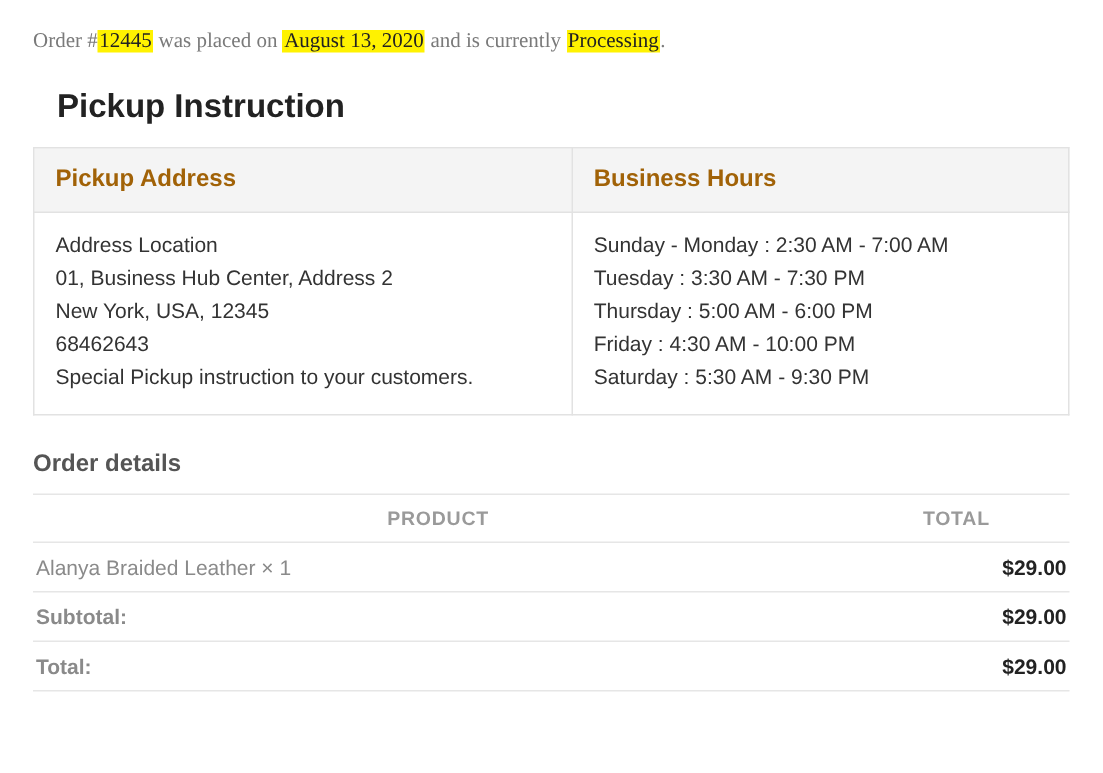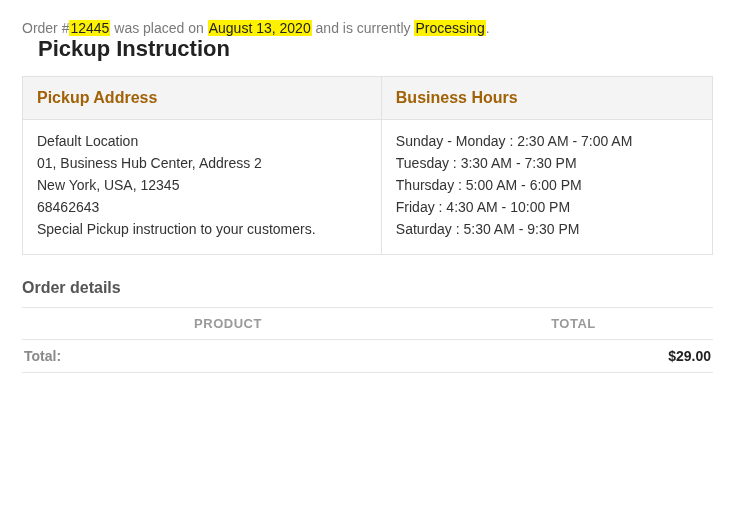--- a/index.html
+++ b/index.html
@@ -8,20 +8,22 @@
     padding: 20px 22px;
     font-family: "Segoe UI", "Helvetica Neue", Arial, sans-serif;
     font-size: 14px;
     color: #222;
     background: #fff;
     width: 735px;
   }
   .status-line {
     color: #7a7a7a;
     font-size: 14px;
+    margin-bottom: 22px;
+    font-family: Liberation Serif, serif;
   }
   .hl {
     background: #fff200;
     color: #222;
     padding: 0 1px;
   }
   h2.pickup-heading {
     font-size: 22px;
     font-weight: 700;
     color: #222;
@@ -106,21 +108,21 @@
 <table class="pickup">
   <thead>
     <tr>
       <th style="width:52%;">Pickup Address</th>
       <th>Business Hours</th>
     </tr>
   </thead>
   <tbody>
     <tr>
       <td id="addr-cell">
-          <div class="line">Default Location</div>
+          <div class="line">Address Location</div>
           <div class="line">01, Business Hub Center, Address 2</div>
           <div class="line">New York, USA, 12345</div>
           <div class="line">68462643</div>
           <div class="line">Special Pickup instruction to your customers.</div>
         </td>
       <td id="hours-cell">
           <div class="line">Sunday - Monday : 2:30 AM - 7:00 AM</div>
           <div class="line">Tuesday : 3:30 AM - 7:30 PM</div>
           <div class="line">Thursday : 5:00 AM - 6:00 PM</div>
           <div class="line">Friday : 4:30 AM - 10:00 PM</div>
@@ -134,17 +136,25 @@
 
 <table class="details">
   <thead>
     <tr>
       <th>PRODUCT</th>
       <th class="right">TOTAL</th>
     </tr>
   </thead>
   <tbody id="details-body">
       <tr>
+        <td class="prod">Alanya Braided Leather × 1</td>
+        <td class="value strong">$29.00</td>
+      </tr>
+      <tr>
+        <td class="label">Subtotal:</td>
+        <td class="value strong">$29.00</td>
+      </tr>
+      <tr>
         <td class="label">Total:</td>
         <td class="value strong">$29.00</td>
       </tr>
     </tbody>
 </table>
 
 </body></html>

